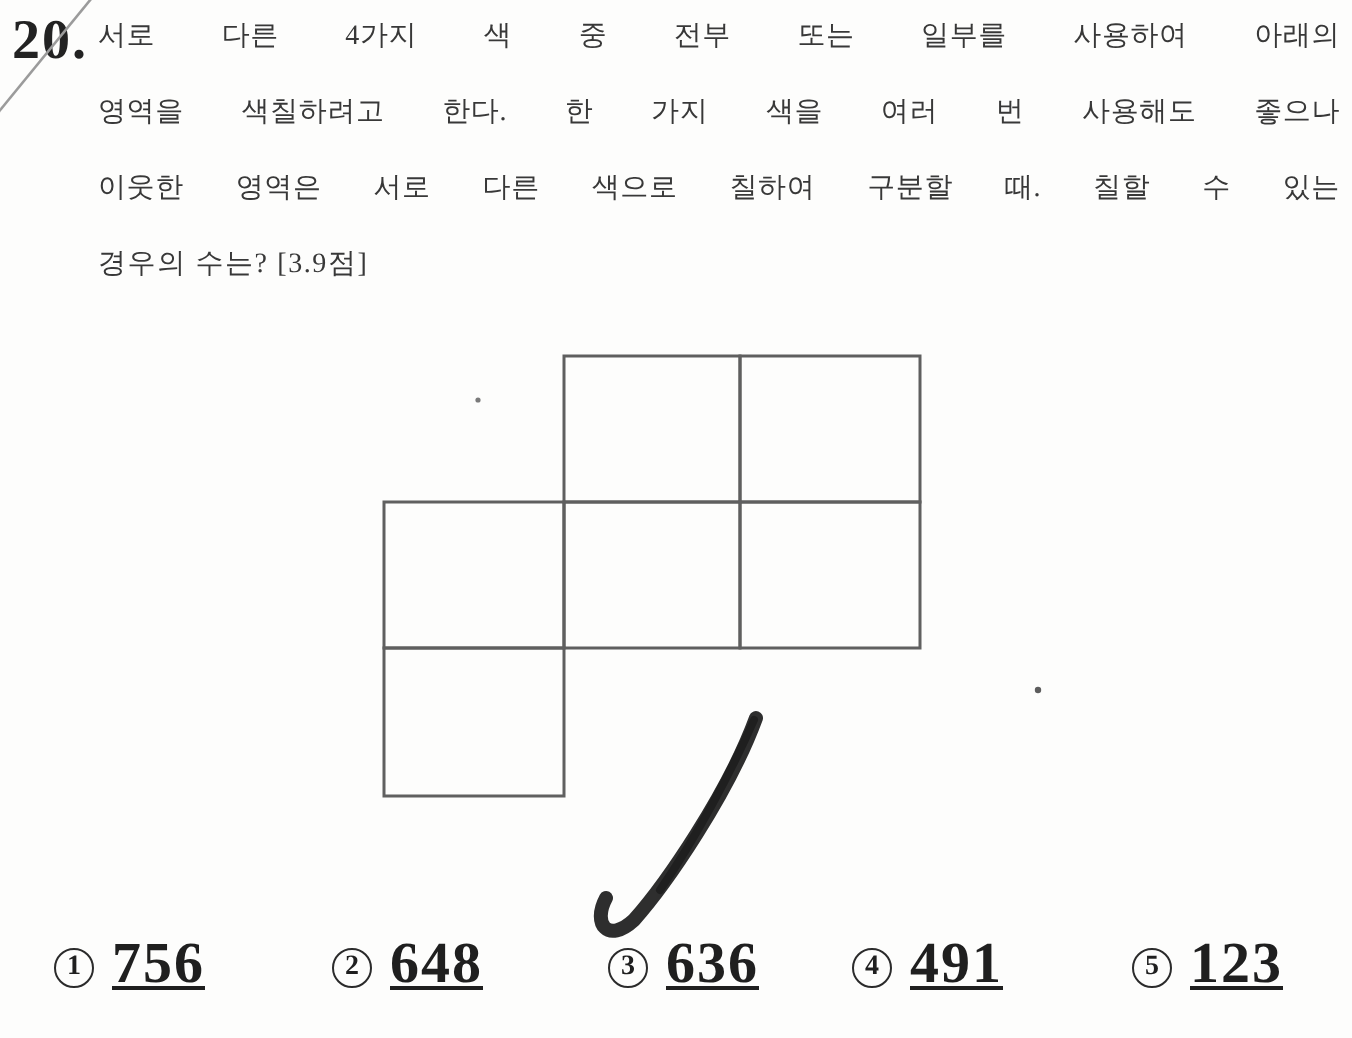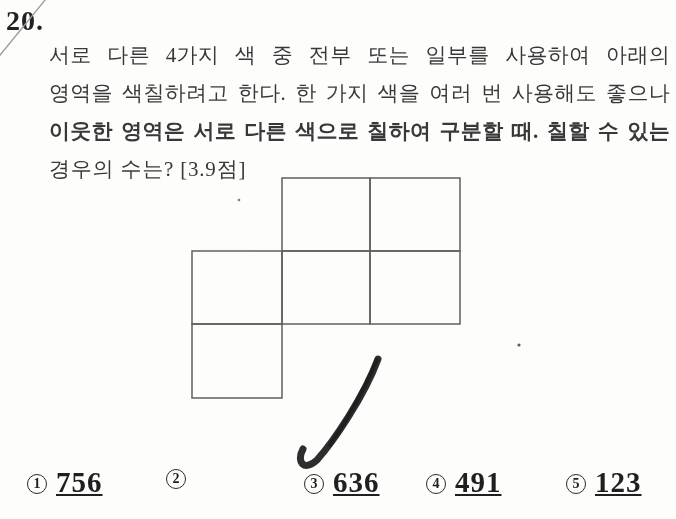--- a/index.html
+++ b/index.html
@@ -32,31 +32,30 @@
   .q-text {
     position: absolute;
     left: 49px;
     top: 0;
     width: 621px;
   }
   .q-line {
     position: absolute;
     left: 0;
     width: 621px;
-    font-size: 21px;
+    font-size: 14px;
     color: #383838;
     white-space: nowrap;
     text-align: justify;
     text-align-last: justify;
     letter-spacing: 0.3px;
-    margin-top: 32px;
   }
   .q-line.l1 { top: 9px;  }
   .q-line.l2 { top: 47px; }
-  .q-line.l3 { top: 85px; font-weight: bold; }
+  .q-line.l3 { top: 85px; }
   .q-line.l4 {
     top: 123px;
     text-align: left;
     text-align-last: left;
     letter-spacing: 0.8px;
   }
 
   
   .overlay {
     position: absolute;
@@ -143,20 +142,21 @@
     <circle cx="519" cy="345" r="1.6" fill="#5d5d5d"></circle>
   </svg>
 
   <div class="choices">
     <span class="choice">
       <span class="marker-circle">1</span>
       <span class="choice-value">756</span>
     </span>
     <span class="choice">
       <span class="marker-circle">2</span>
+      <span class="choice-value">648</span>
     </span>
     <span class="choice">
       <span class="marker-circle">3</span>
       <span class="choice-value">636</span>
     </span>
     <span class="choice">
       <span class="marker-circle">4</span>
       <span class="choice-value">491</span>
     </span>
     <span class="choice">

